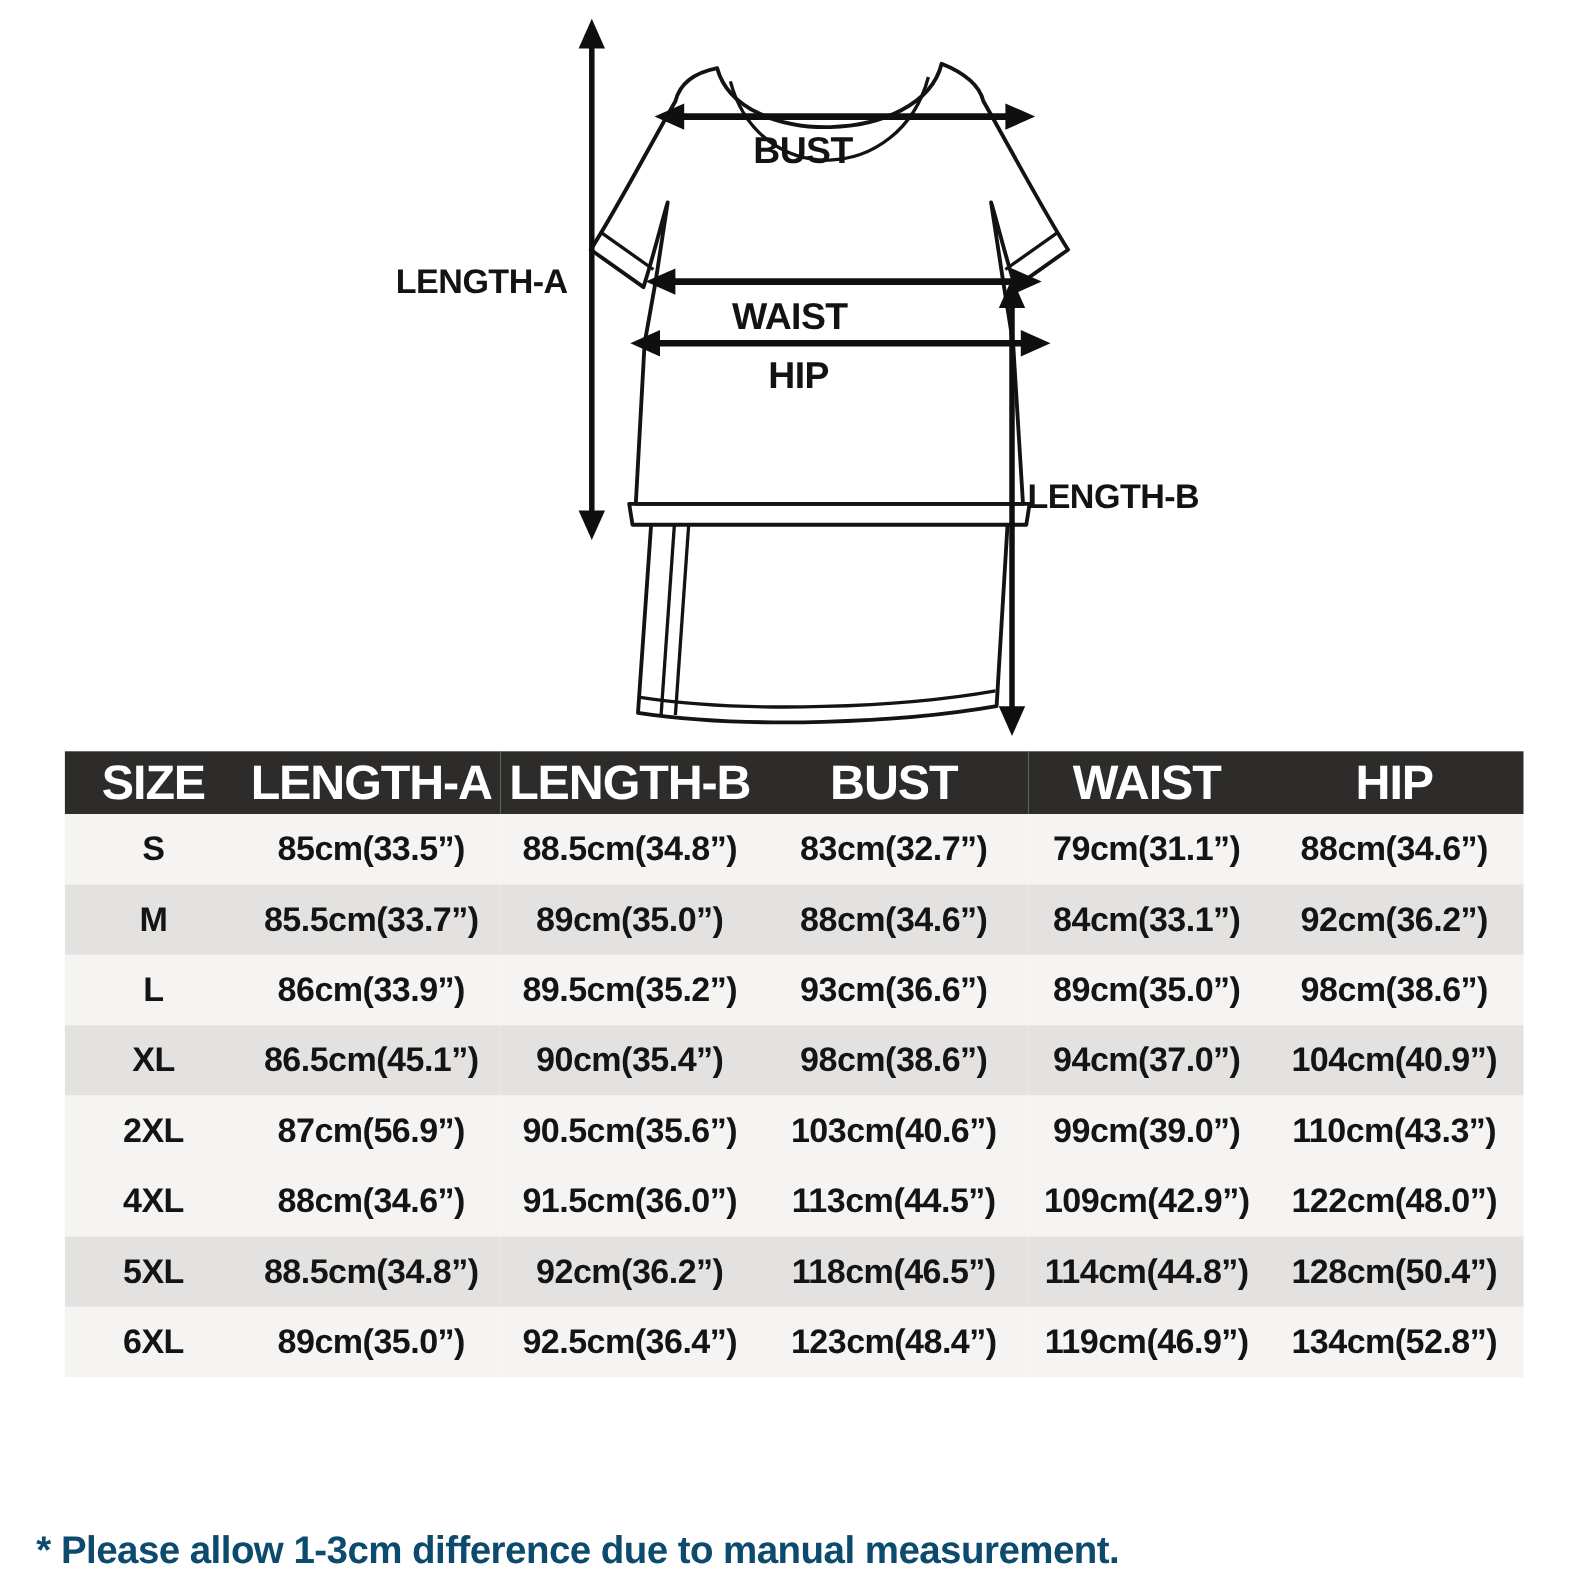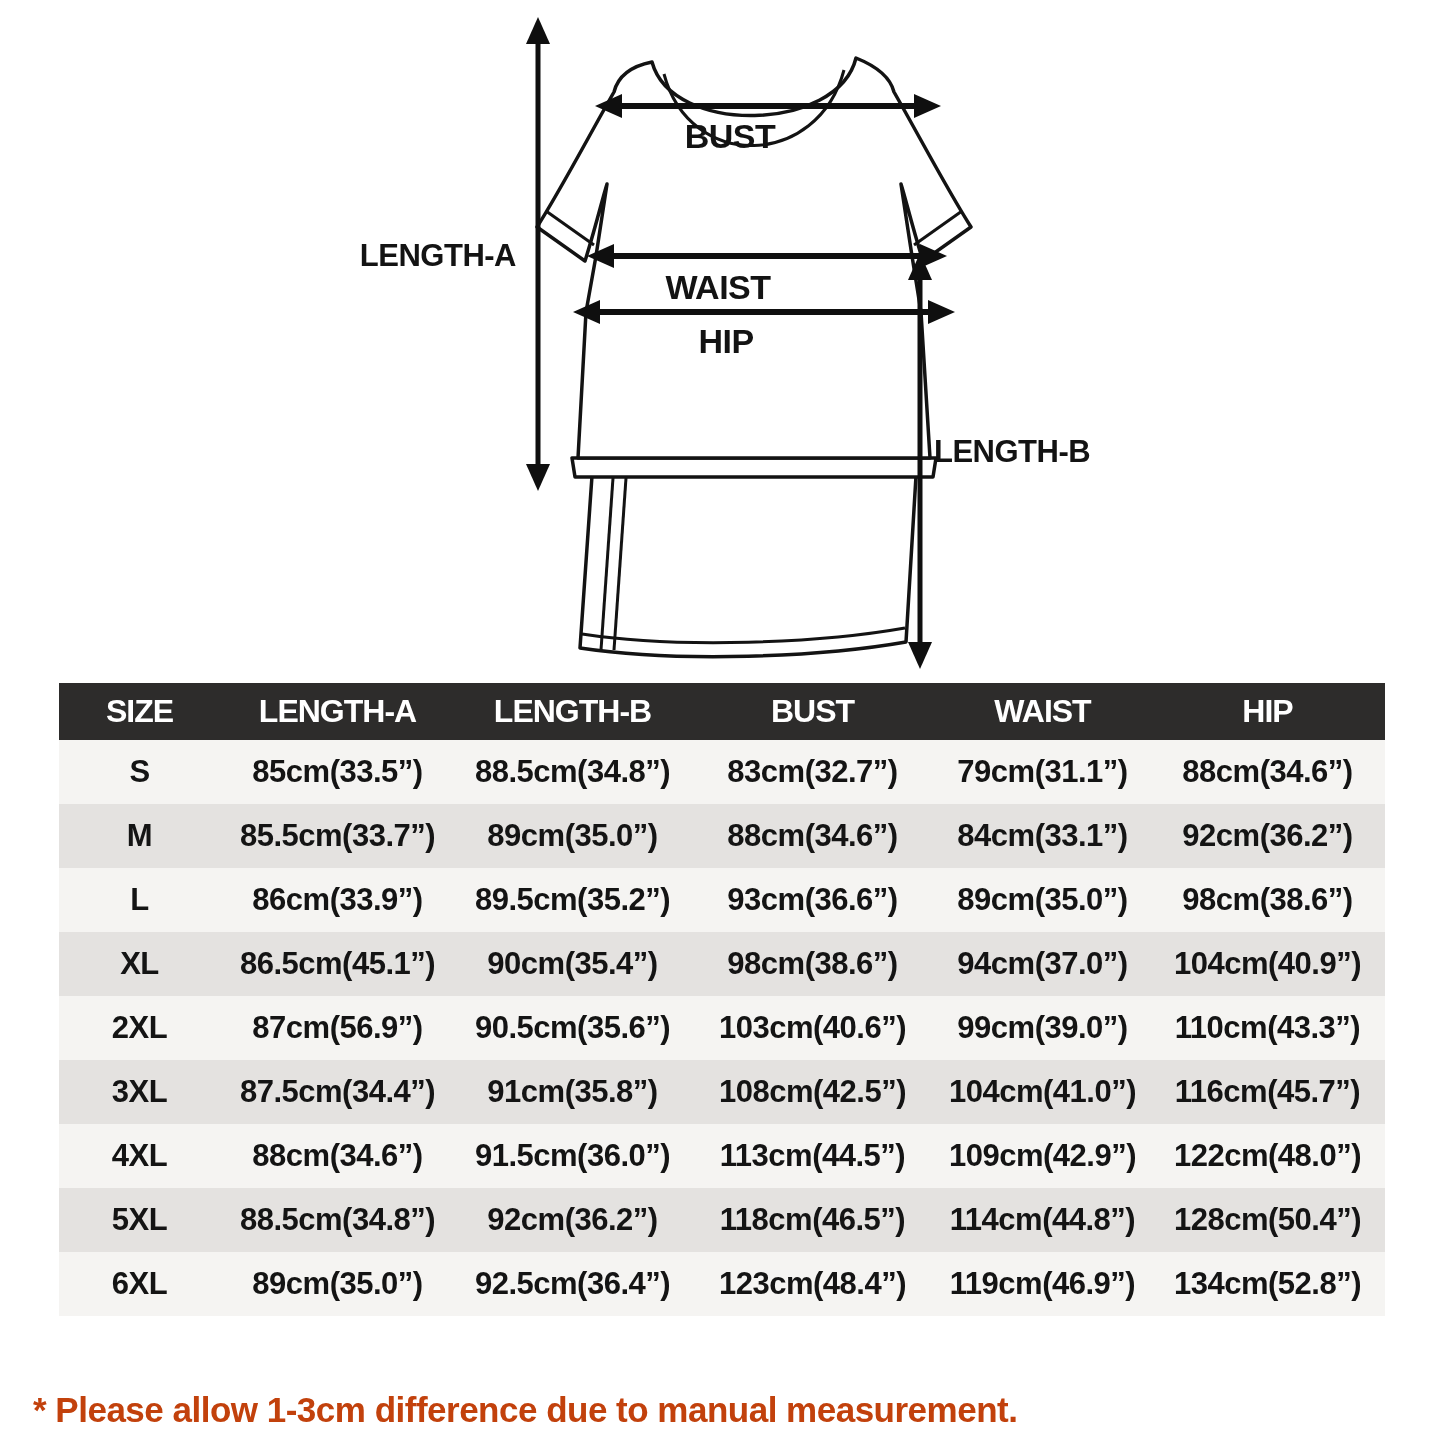--- a/index.html
+++ b/index.html
@@ -29,33 +29,33 @@
     border-collapse:collapse;table-layout:fixed;
   }
   table.size-table col.c0{width:161px;}
   table.size-table col.c1{width:235px;}
   table.size-table col.c2{width:235px;}
   table.size-table col.c3{width:245px;}
   table.size-table col.c4{width:215px;}
   table.size-table col.c5{width:235px;}
   table.size-table th{
     background:var(--header-bg);color:var(--header-text);
-    height:57px;font-size:32px;font-weight:bold;letter-spacing:-1px;
+    height:57px;font-size:44px;font-weight:bold;letter-spacing:-1px;
     text-align:center;vertical-align:middle;font-stretch:condensed;
   }
   table.size-table td{
     height:64px;font-size:31px;font-weight:bold;letter-spacing:-0.5px;
     text-align:center;vertical-align:middle;color:var(--text);
     font-stretch:condensed;white-space:nowrap;
   }
   table.size-table tr.light td{background:var(--row-light);}
   table.size-table tr.dark td{background:var(--row-dark);}
   .footnote{
     position:absolute;left:33px;top:1390px;width:1380px;
-    font-size:35px;font-weight:bold;letter-spacing:-0.5px;color:#c2410c;
+    font-size:35px;font-weight:bold;letter-spacing:-0.5px;color:#0c4a6e;
     font-stretch:condensed;
   }
 </style>
 </head>
 <body>
 
 <div class="page">
 
   <svg class="diagram" width="1445" height="683" viewBox="0 0 1445 683">
 
@@ -178,28 +178,20 @@
         <td>104cm(40.9”)</td>
       </tr>
       <tr class="light">
         <td>2XL</td>
         <td>87cm(56.9”)</td>
         <td>90.5cm(35.6”)</td>
         <td>103cm(40.6”)</td>
         <td>99cm(39.0”)</td>
         <td>110cm(43.3”)</td>
       </tr>
-      <tr class="dark">
-        <td>3XL</td>
-        <td>87.5cm(34.4”)</td>
-        <td>91cm(35.8”)</td>
-        <td>108cm(42.5”)</td>
-        <td>104cm(41.0”)</td>
-        <td>116cm(45.7”)</td>
-      </tr>
       <tr class="light">
         <td>4XL</td>
         <td>88cm(34.6”)</td>
         <td>91.5cm(36.0”)</td>
         <td>113cm(44.5”)</td>
         <td>109cm(42.9”)</td>
         <td>122cm(48.0”)</td>
       </tr>
       <tr class="dark">
         <td>5XL</td>

